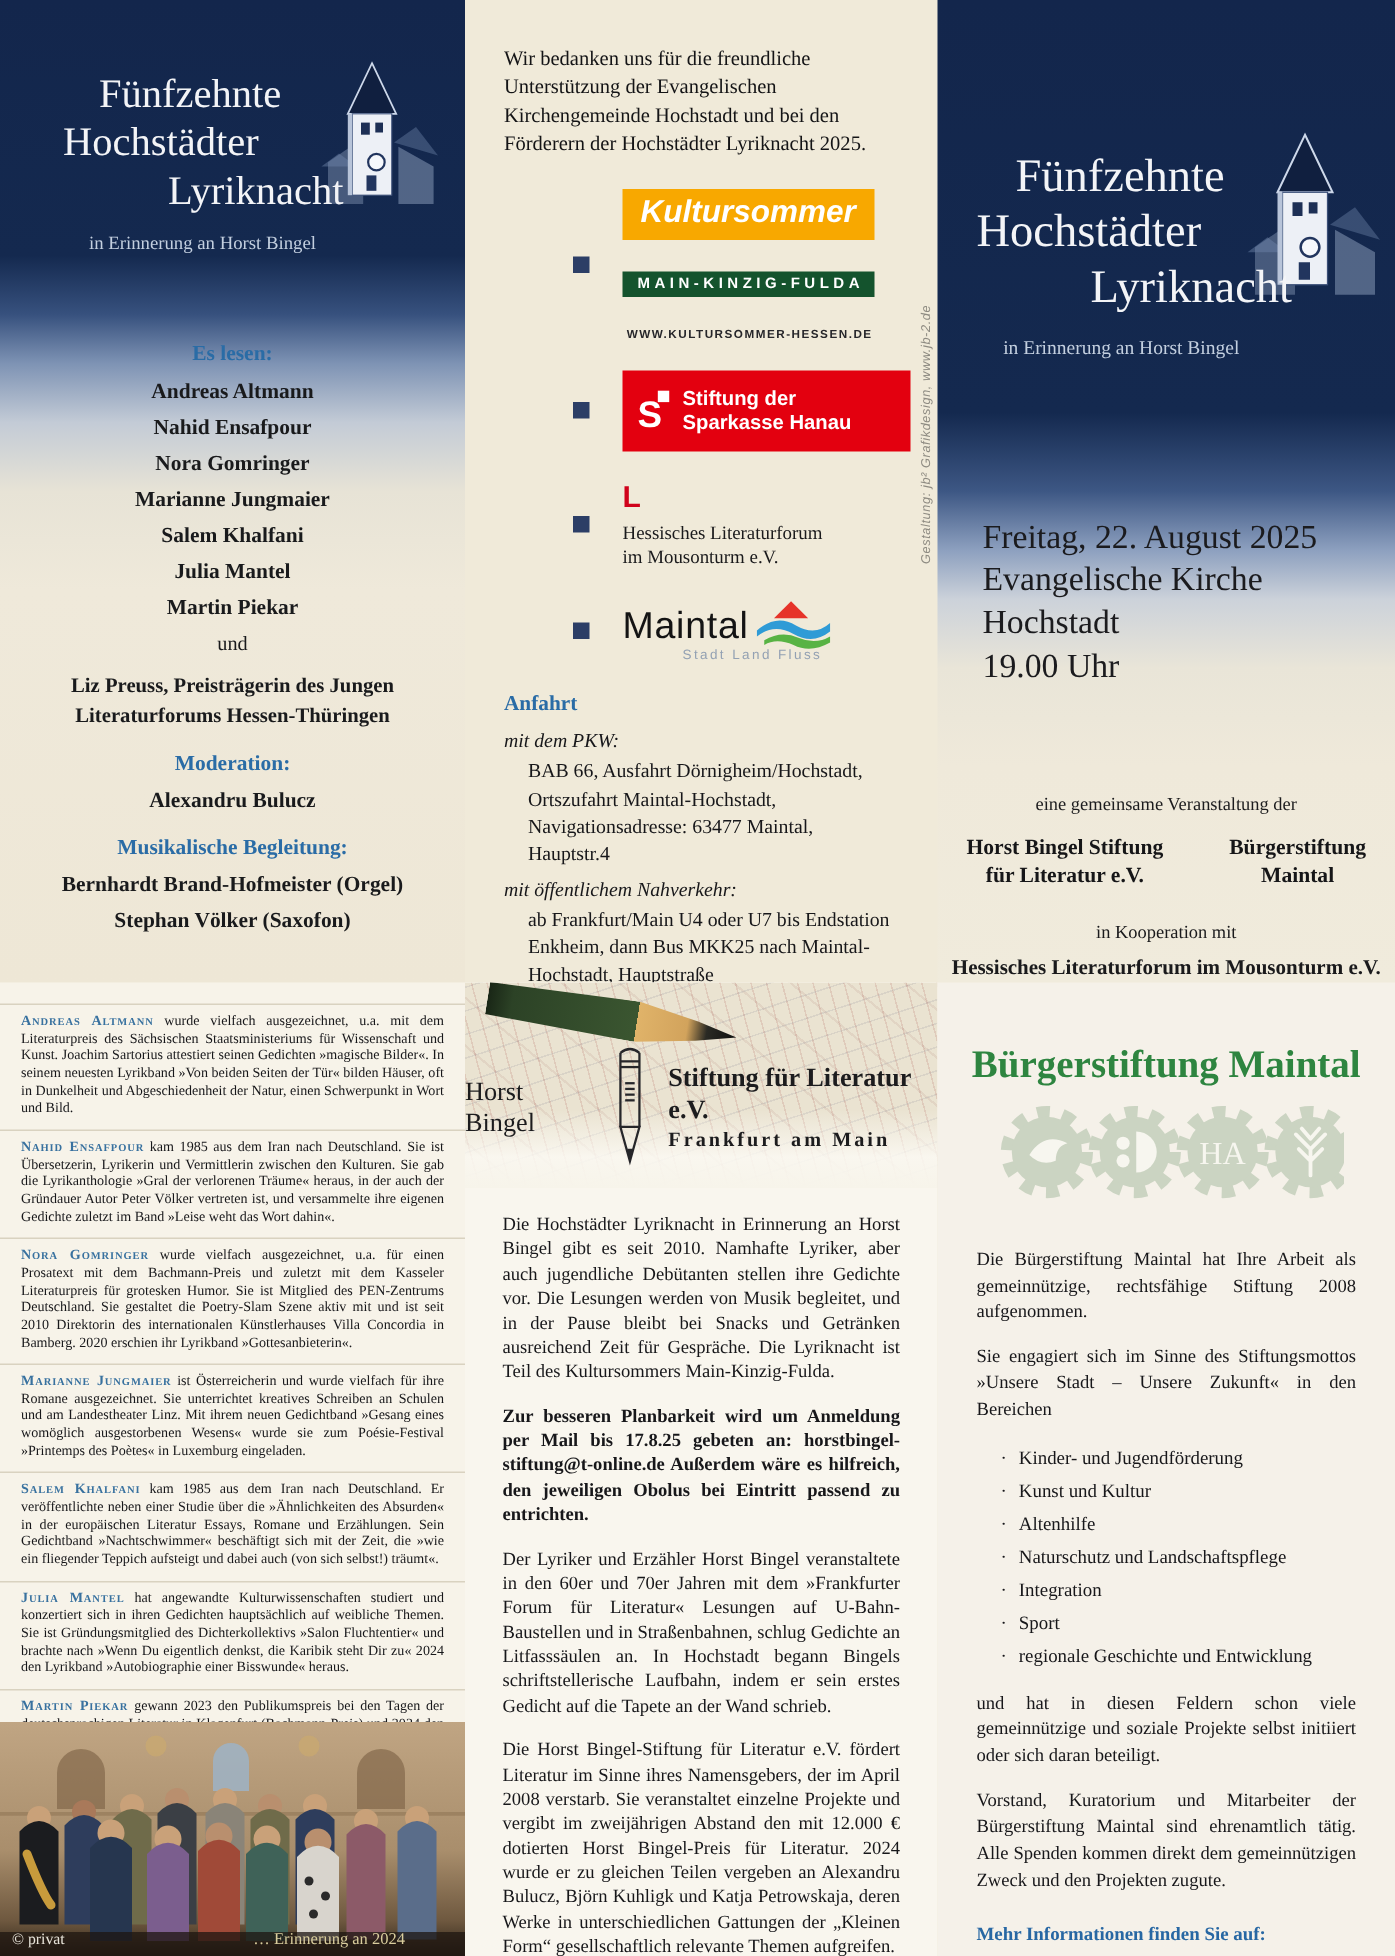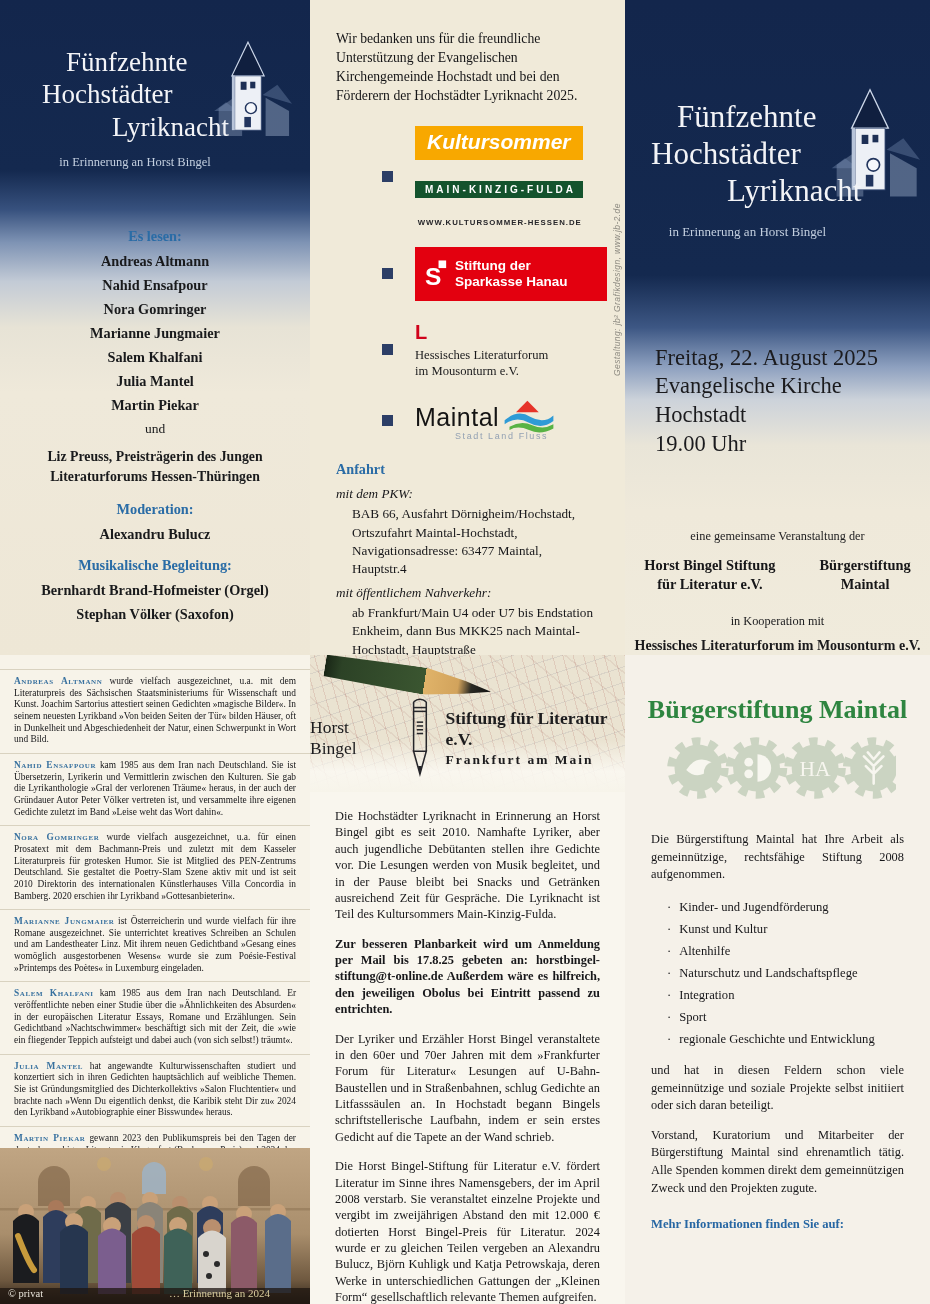--- a/index.html
+++ b/index.html
@@ -438,20 +438,21 @@
         <circle cx="158" cy="42" r="27" fill="none" stroke="#cbd4c2" stroke-width="9" stroke-dasharray="8.6 8.6"></circle>
         <circle cx="158" cy="42" r="24" fill="#cbd4c2"></circle>
         <text x="158" y="50" text-anchor="middle" font-size="22" fill="#f7f6ef" font-family="Liberation Serif, DejaVu Serif, serif">HA</text>
         <circle cx="218" cy="42" r="27" fill="none" stroke="#cbd4c2" stroke-width="9" stroke-dasharray="8.6 8.6"></circle>
         <circle cx="218" cy="42" r="24" fill="#cbd4c2"></circle>
         <path d="M218 58 V40 M218 40 L208 30 M218 40 L228 30 M218 48 L210 40 M218 48 L226 40 M218 33 L212 26 M218 33 L224 26" stroke="#f7f6ef" stroke-width="2.6" stroke-linecap="round" fill="none"></path>
       </g>
     </svg>
     <div class="br-body">
       <p>Die Bürgerstiftung Maintal hat Ihre Arbeit als gemeinnützige, rechtsfähige Stiftung 2008 aufgenommen.</p>
+      <p>Sie engagiert sich im Sinne des Stiftungsmottos »Unsere Stadt – Unsere Zukunft« in den Bereichen</p>
       <ul class="areas">
 
       <li>Kinder- und Jugendförderung</li>
           <li>Kunst und Kultur</li>
           <li>Altenhilfe</li>
           <li>Naturschutz und Landschaftspflege</li>
           <li>Integration</li>
           <li>Sport</li>
           <li>regionale Geschichte und Entwicklung</li>
         </ul>

